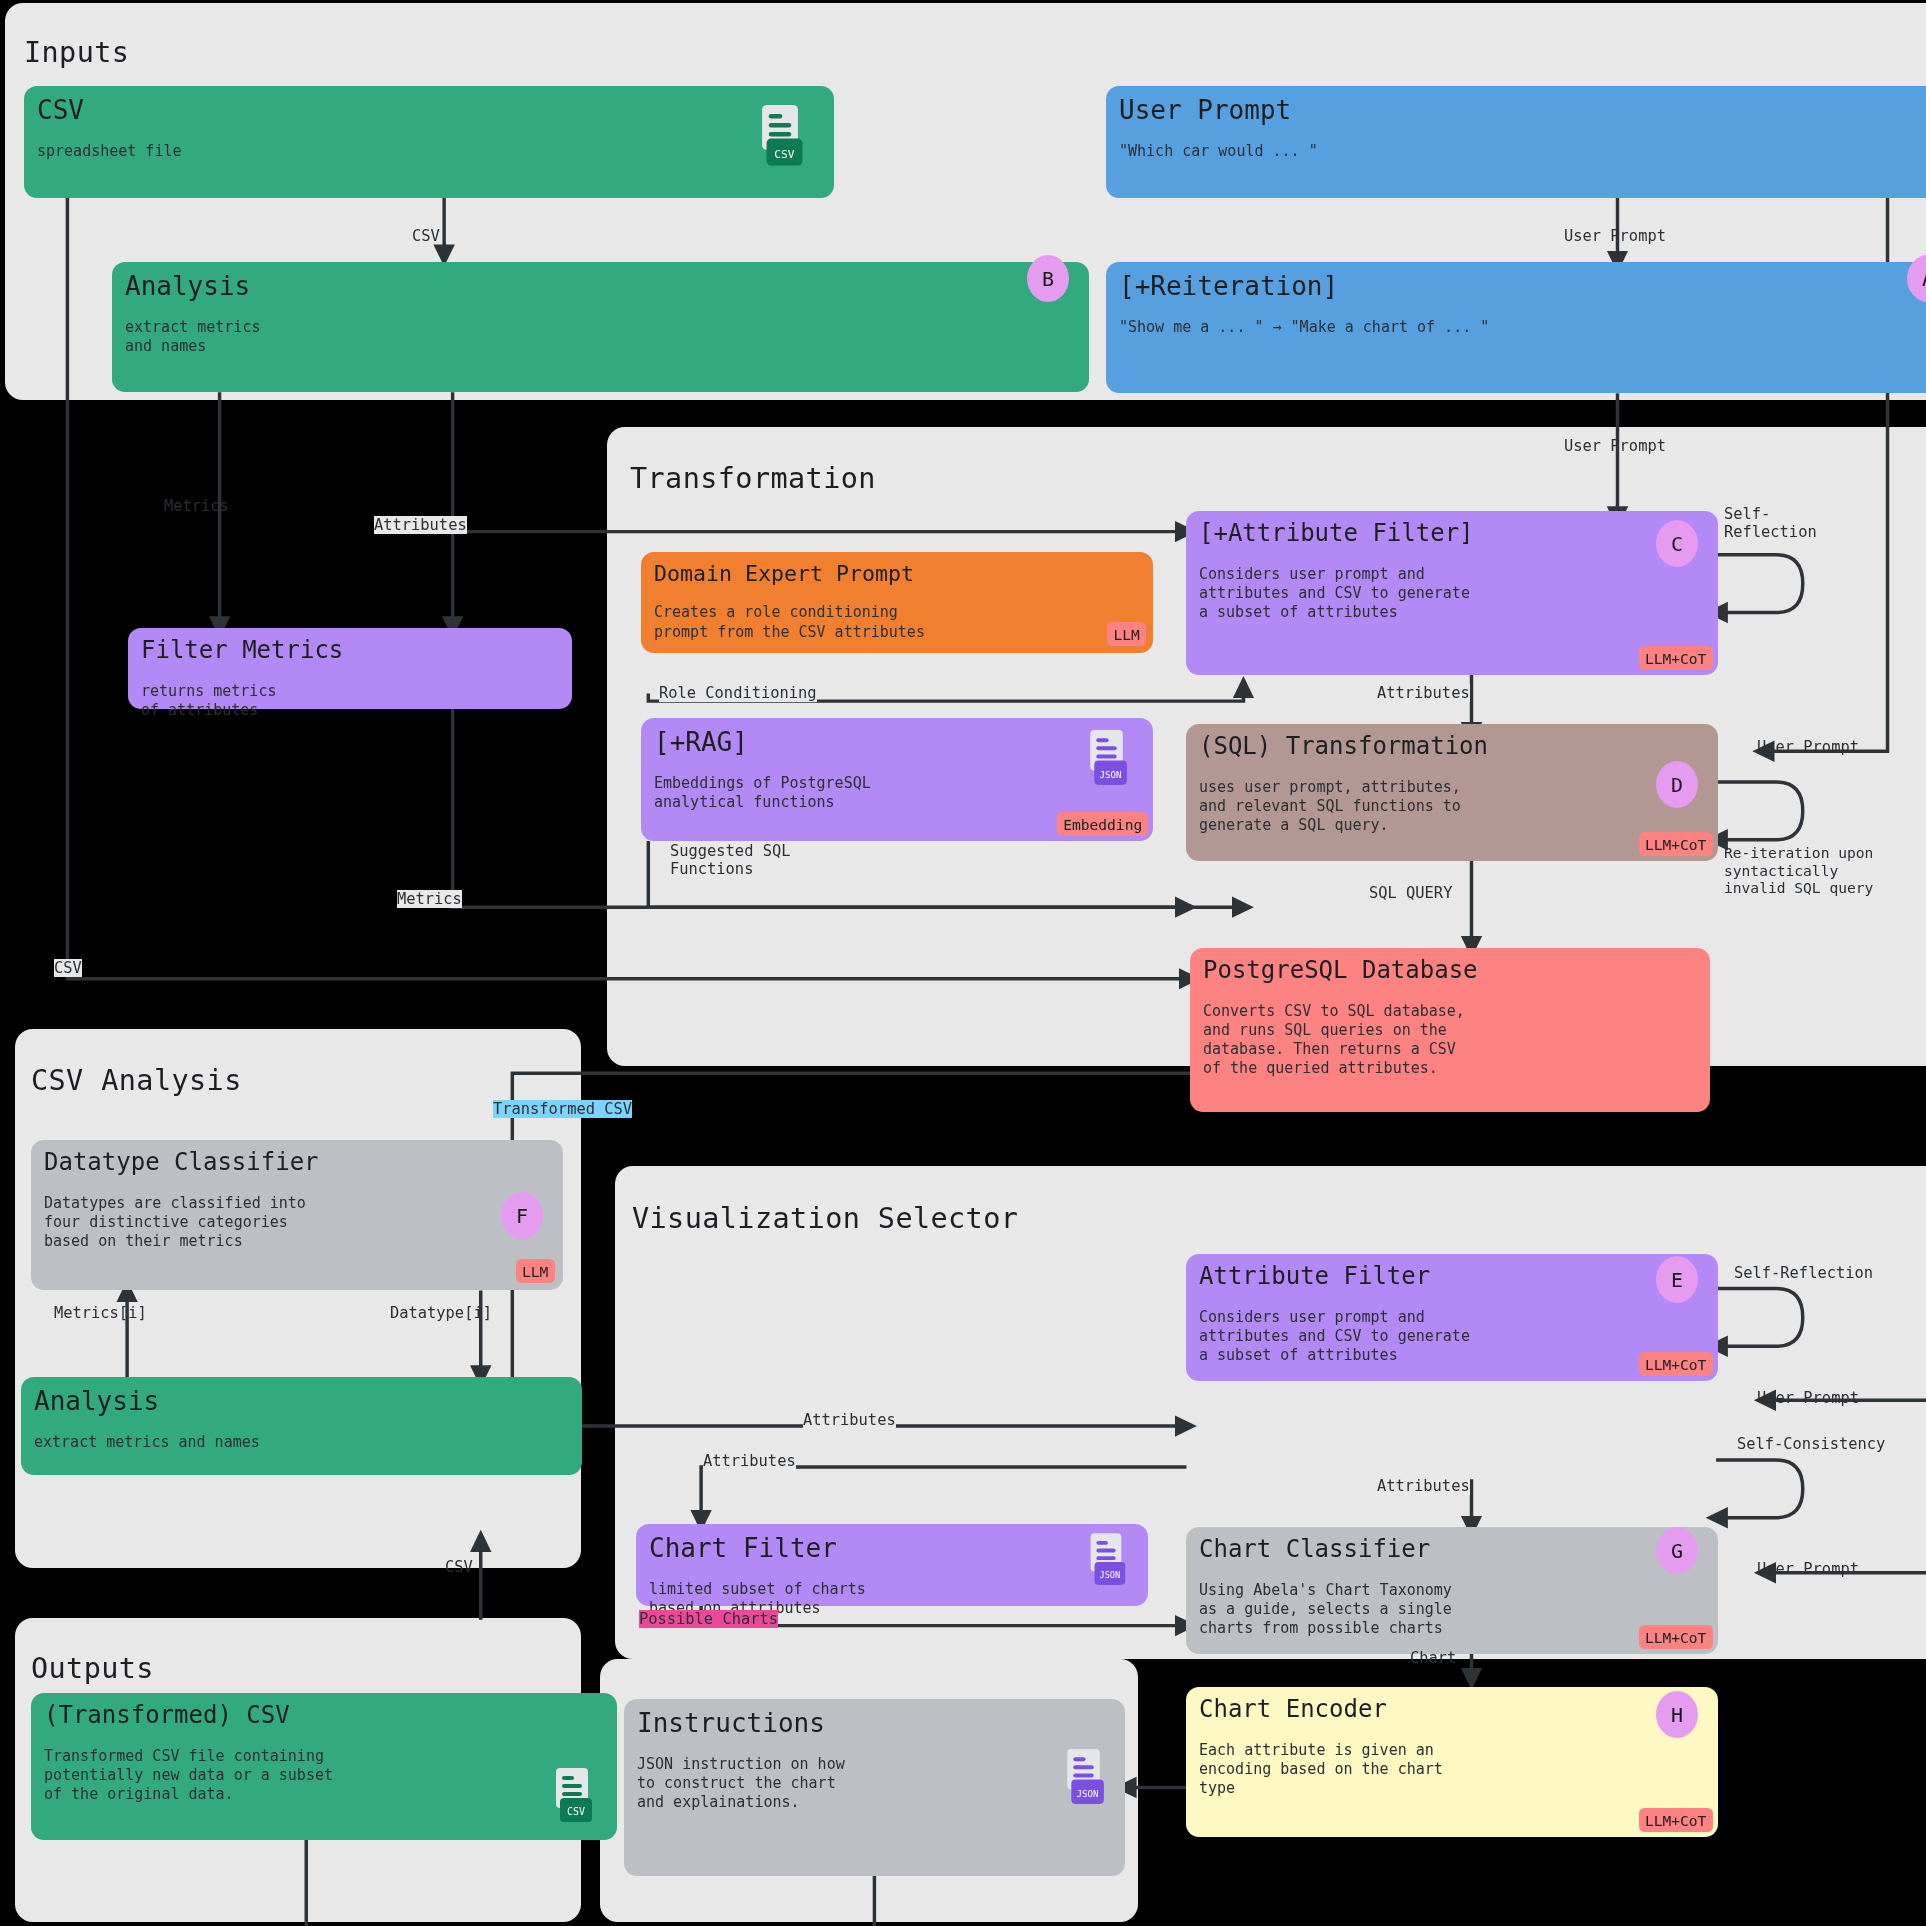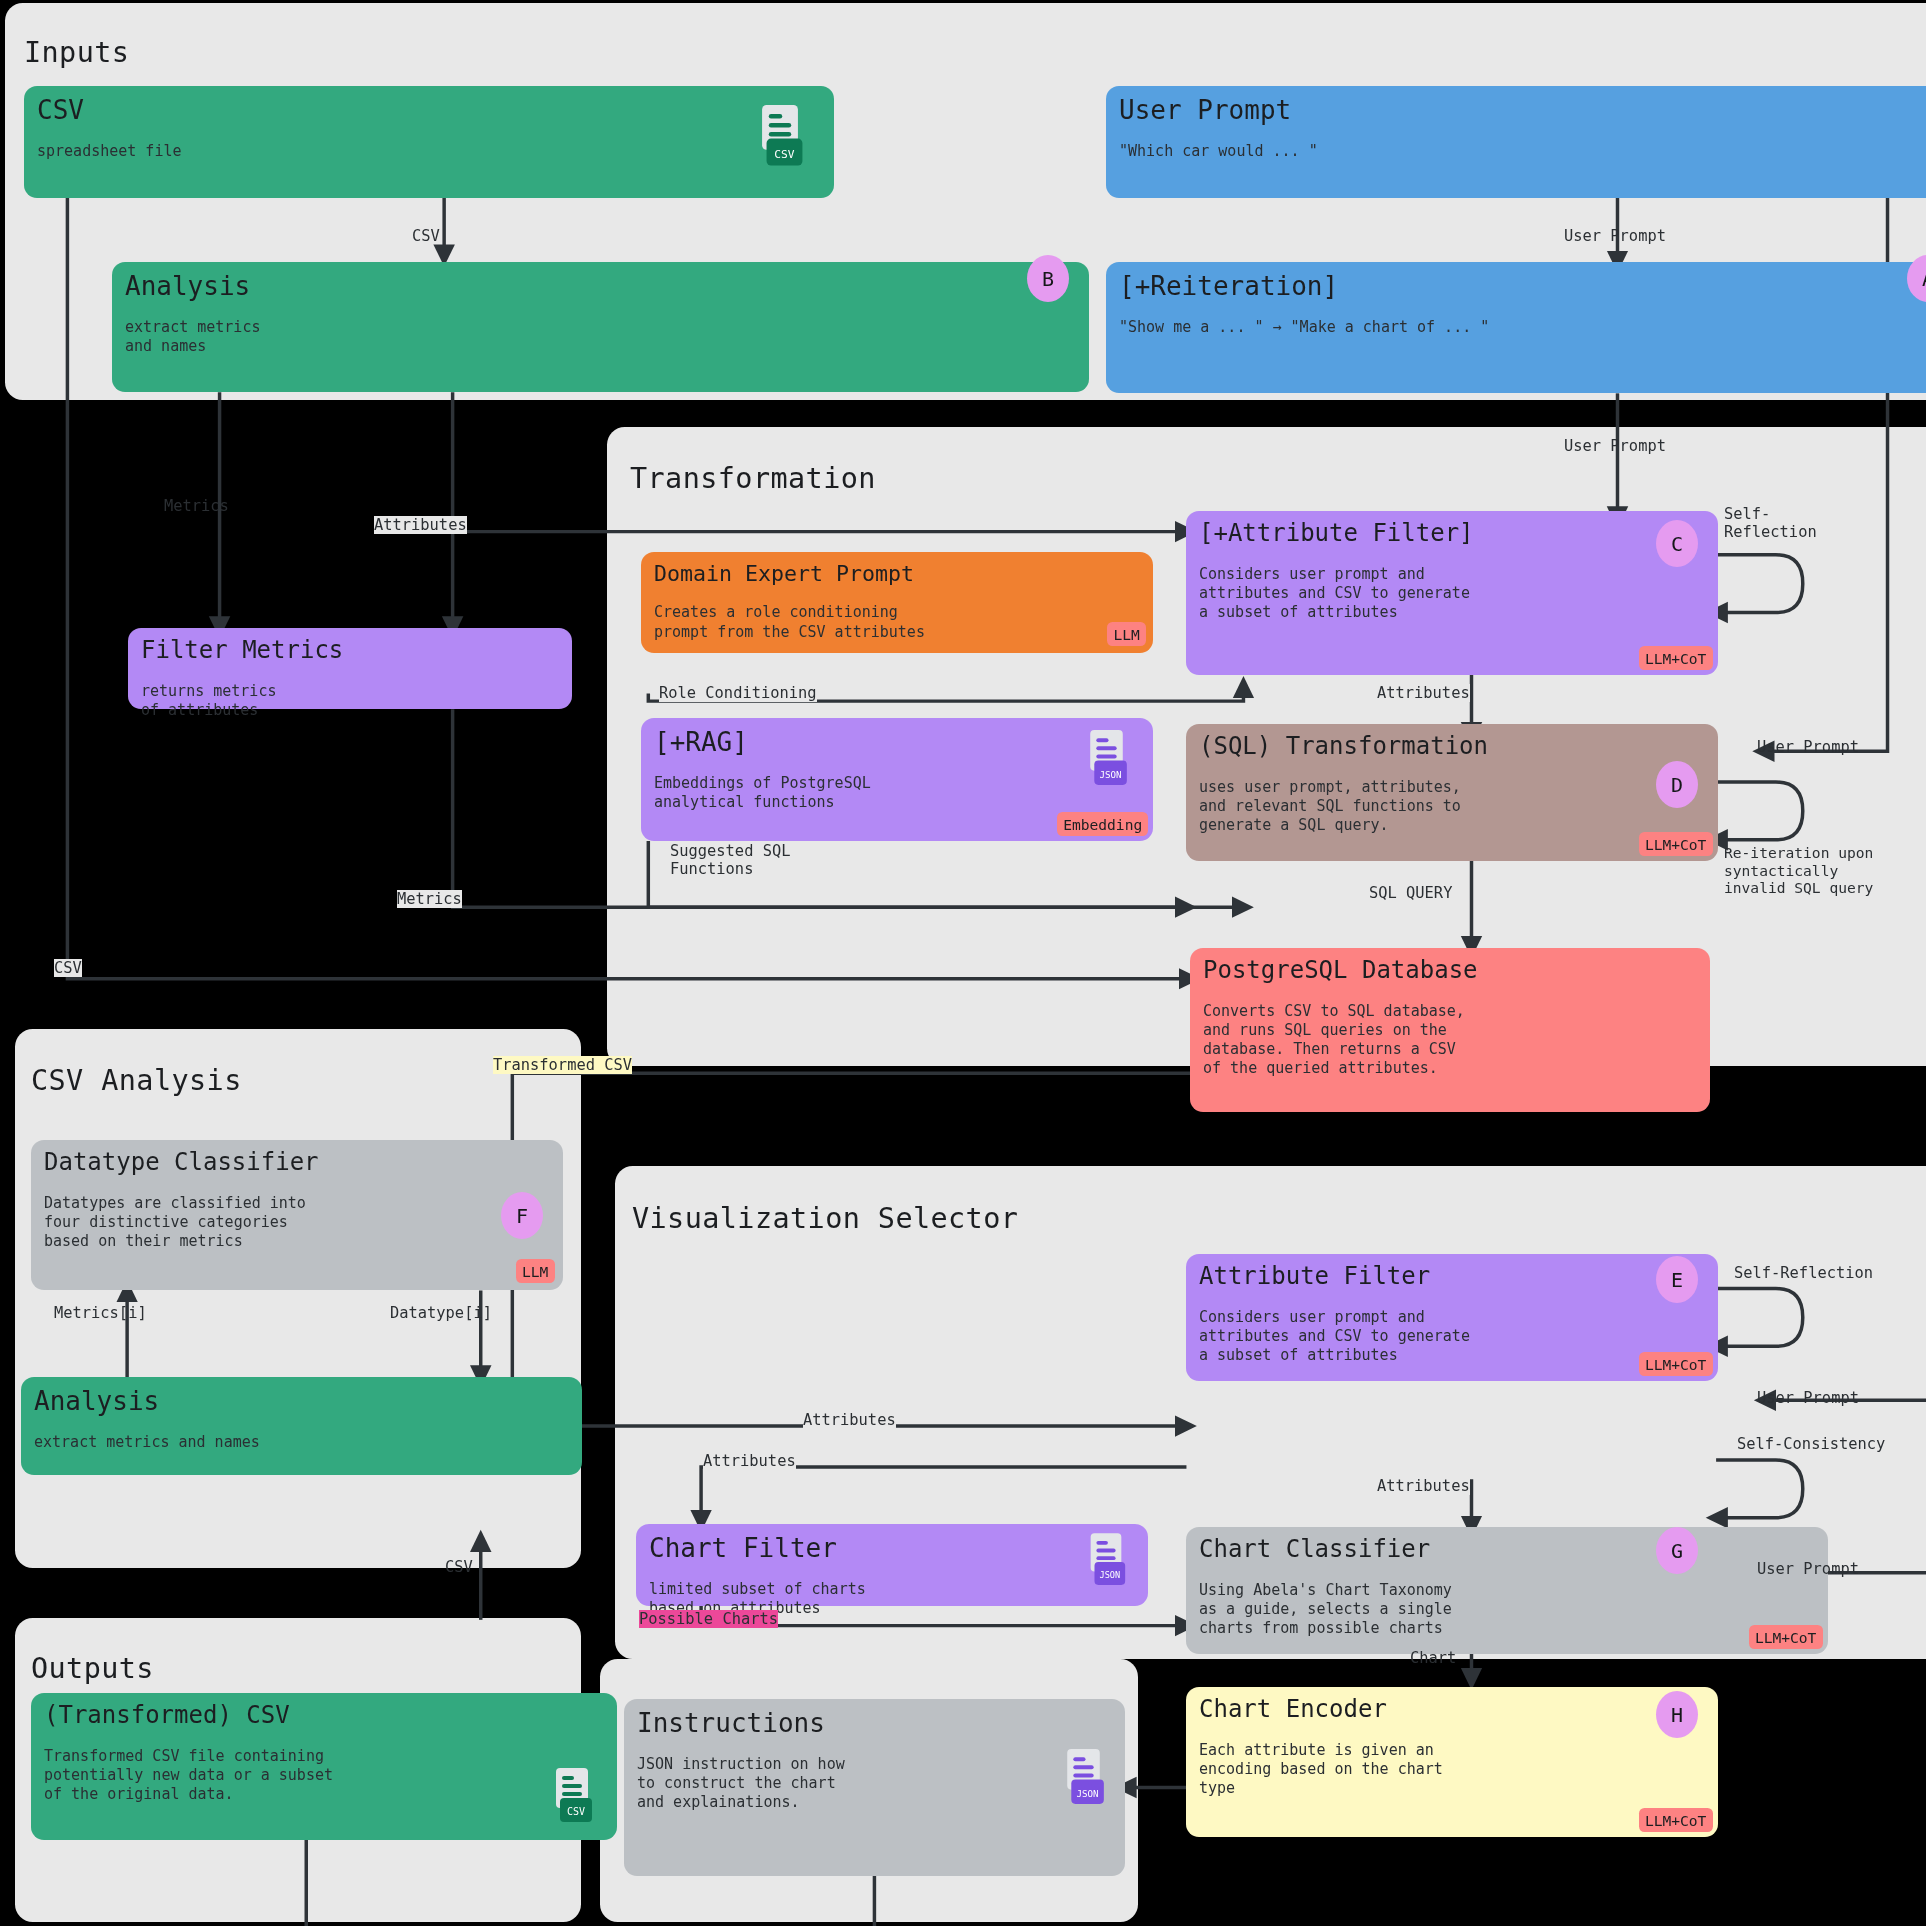--- a/index.html
+++ b/index.html
@@ -273,21 +273,21 @@
 Reflection</div>
   <div class="edge-label" style="left:659px; top:684px; background:#e8e8e8;">Role Conditioning</div>
   <div class="edge-label" style="left:1377px; top:684px; background:#e8e8e8;">Attributes</div>
   <div class="edge-label" style="left:1757px; top:738px;">User Prompt</div>
   <div class="edge-label" style="left:1724px; top:844px; font-size:14.6px;">Re-iteration upon
 syntactically
 invalid SQL query</div>
   <div class="edge-label" style="left:670px; top:842px; background:#e8e8e8;">Suggested SQL
      Functions</div>
   <div class="edge-label" style="left:1369px; top:884px;">SQL QUERY</div>
-  <div class="edge-label" style="left:493px; top:1056px; background:#fef9c3;">Transformed CSV</div>
+  <div class="edge-label" style="left:493px; top:1100px; background:#7dd3fc;">Transformed CSV</div>
 
   <div class="node" style="left:31px; top:1140px; width:532px; height:150px; background:#bcc0c4;">
     <div class="title" style="font-size:24px;">Datatype Classifier</div>
     <div class="desc">Datatypes are classified into
 four distinctive categories
 based on their metrics</div>
     <div class="tag" style="right:8.5px; bottom:7px;">LLM</div>
   </div>
   <div class="badge-letter" style="left:501px; top:1192px;">F</div>
 
@@ -318,21 +318,21 @@
         <rect x="8" y="0" width="32" height="40" rx="4" fill="#e4e6e9"></rect>
         <rect x="14" y="8" width="12" height="4" rx="2" fill="#7b4fe0"></rect>
         <rect x="14" y="16" width="20" height="4" rx="2" fill="#7b4fe0"></rect>
         <rect x="14" y="24" width="20" height="4" rx="2" fill="#7b4fe0"></rect>
         <rect x="12" y="30" width="32" height="24" rx="4" fill="#7b4fe0"></rect>
         <text x="28" y="47" font-size="9" fill="#fff" text-anchor="middle" font-family="DejaVu Sans Mono, monospace">JSON</text>
       </svg>
     </div>
   </div>
 
-  <div class="node" style="left:1186px; top:1527px; width:642px; height:127px; background:#bcc0c4;">
+  <div class="node" style="left:1186px; top:1527px; width:532px; height:127px; background:#bcc0c4;">
     <div class="title" style="font-size:24px;">Chart Classifier</div>
     <div class="desc">Using Abela's Chart Taxonomy
 as a guide, selects a single
 charts from possible charts</div>
     <div class="tag" style="right:5.4px; bottom:5.4px;">LLM+CoT</div>
   </div>
   <div class="badge-letter" style="left:1656px; top:1527px;">G</div>
 
   <div class="edge-label" style="left:803px; top:1411px; background:#e8e8e8;">Attributes</div>
   <div class="edge-label" style="left:703px; top:1452px; background:#e8e8e8;">Attributes</div>

